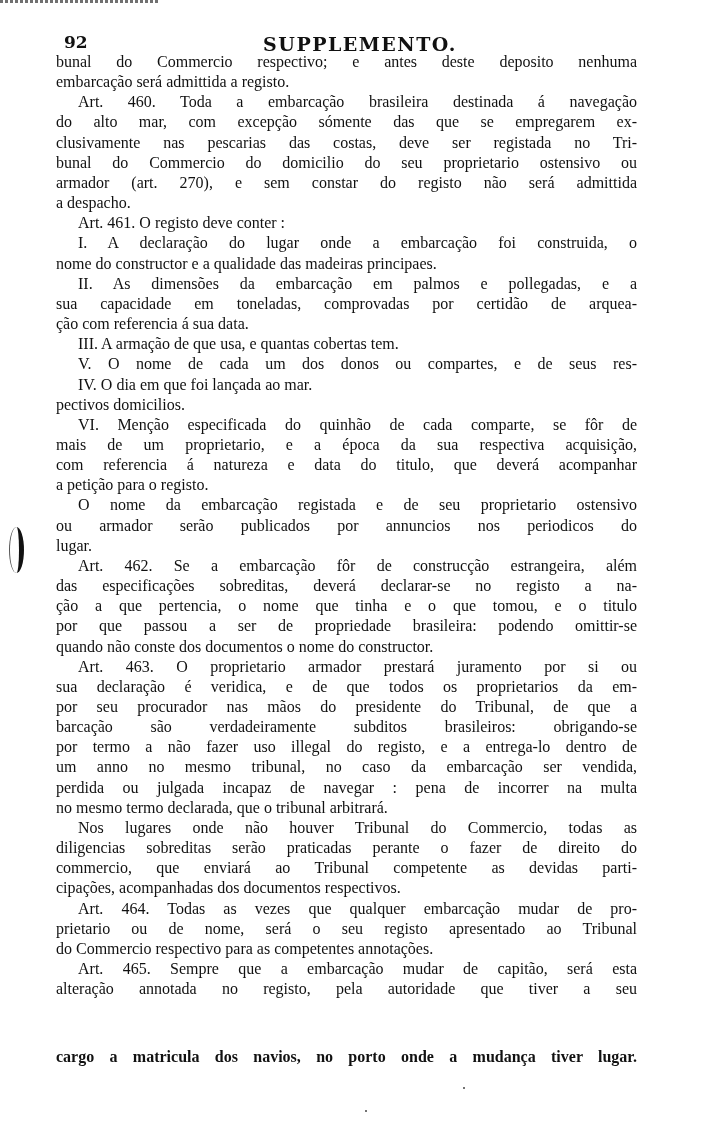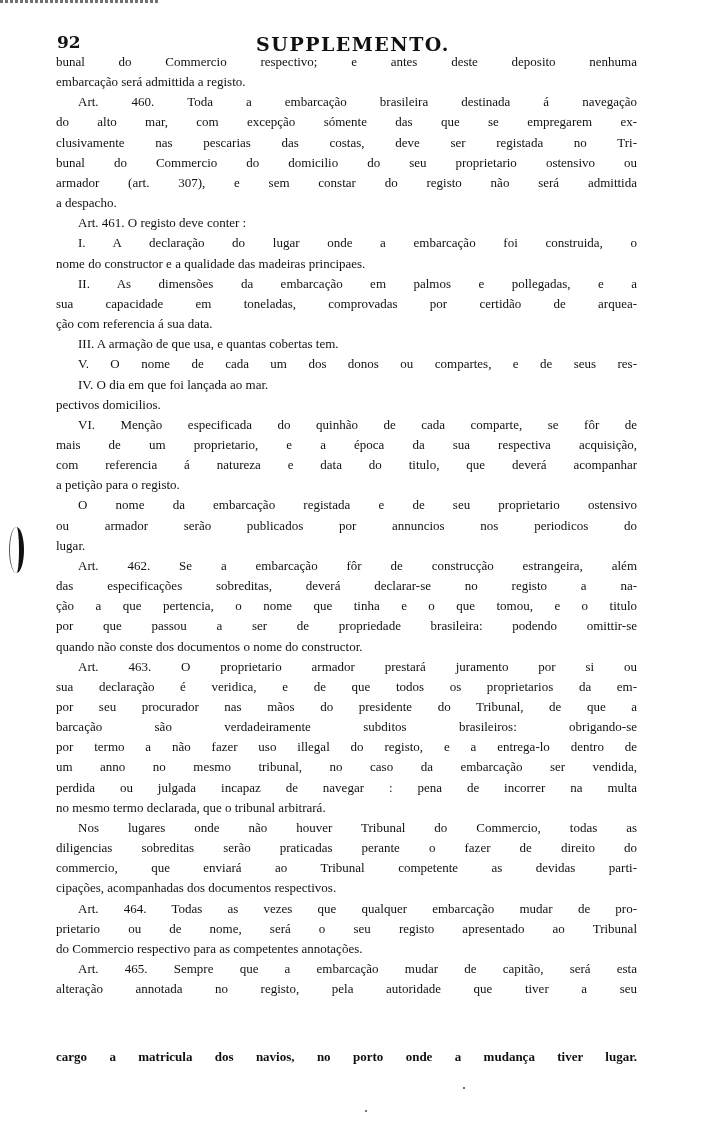--- a/index.html
+++ b/index.html
@@ -1,22 +1,22 @@
 <!DOCTYPE html>
 <html><head>
 <meta charset="utf-8">
 <style>
   html, body { margin: 0; padding: 0; background: #ffffff; }
   body { width: 715px; height: 1147px; position: relative; overflow: hidden; font-family: "Liberation Serif", "DejaVu Serif", serif; color: #111; }
   .scan-top { position: absolute; left: 0; top: 0; width: 160px; height: 3px; background: repeating-linear-gradient(90deg, #333 0 3px, transparent 3px 5px); opacity: .7; }
-  .header { position: absolute; top: 32px; left: 57px; width: 592px; height: 22px; }
+  .header { position: absolute; top: 32px; left: 64px; width: 592px; height: 22px; }
   .page-num { position: absolute; left: 0; top: 0; font-weight: bold; font-size: 17px; font-family: "DejaVu Serif", serif; }
   .running-title { position: absolute; left: 0; width: 100%; text-align: center; top: 1px; font-weight: bold; font-size: 19px; letter-spacing: 1.5px; font-family: "DejaVu Serif", serif; }
   .body-text { position: absolute; top: 52px; left: 56px; width: 581px; }
-  .line { height: 20.17px; line-height: 20.17px; font-size: 13px; white-space: nowrap; text-align: justify; text-align-last: justify; overflow: visible; }
+  .line { height: 20.17px; line-height: 20.17px; font-size: 16px; white-space: nowrap; text-align: justify; text-align-last: justify; overflow: visible; }
   .line.last { text-align-last: left; }
   .line.indent { padding-left: 22px; }
   .line.bold-line { font-weight: bold; margin-top: 48px; }
   .margin-mark { position: absolute; left: 9px; top: 527px; width: 9px; height: 46px; border-radius: 50% / 50%; border-right: 5px solid #111; border-left: 1px solid #555; }
   .dot { position: absolute; width: 2px; height: 2px; background: #444; border-radius: 1px; }
 </style>
 </head>
 <body>
 
 <div class="scan-top"></div>
@@ -28,21 +28,21 @@
 
 <div class="margin-mark"></div>
 
 <div class="body-text" id="body-text">
     <div class="line">bunal do Commercio respectivo; e antes deste deposito nenhuma</div>
     <div class="line last">embarcação será admittida a registo.</div>
     <div class="line indent">Art. 460. Toda a embarcação brasileira destinada á navegação</div>
     <div class="line">do alto mar, com excepção sómente das que se empregarem ex-</div>
     <div class="line">clusivamente nas pescarias das costas, deve ser registada no Tri-</div>
     <div class="line">bunal do Commercio do domicilio do seu proprietario ostensivo ou</div>
-    <div class="line">armador (art. 307), e sem constar do registo não será admittida</div>
+    <div class="line">armador (art. 270), e sem constar do registo não será admittida</div>
     <div class="line last">a despacho.</div>
     <div class="line indent last">Art. 461. O registo deve conter :</div>
     <div class="line indent">I. A declaração do lugar onde a embarcação foi construida, o</div>
     <div class="line last">nome do constructor e a qualidade das madeiras principaes.</div>
     <div class="line indent">II. As dimensões da embarcação em palmos e pollegadas, e a</div>
     <div class="line">sua capacidade em toneladas, comprovadas por certidão de arquea-</div>
     <div class="line last">ção com referencia á sua data.</div>
     <div class="line indent last">III. A armação de que usa, e quantas cobertas tem.</div>
     <div class="line indent">V. O nome de cada um dos donos ou compartes, e de seus res-</div>
     <div class="line indent last">IV. O dia em que foi lançada ao mar.</div>

